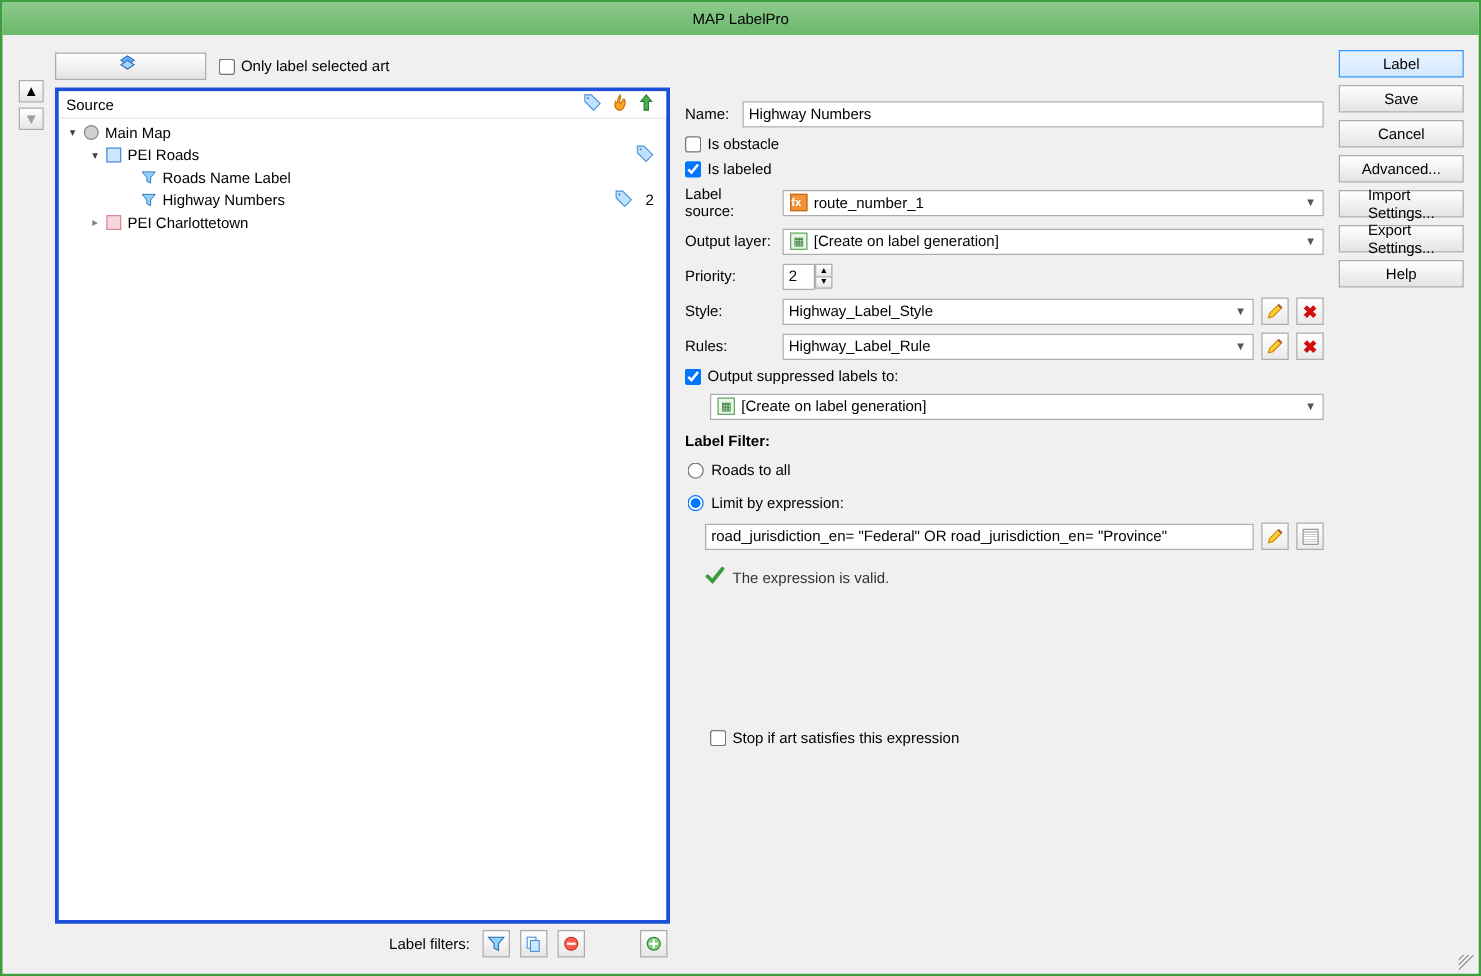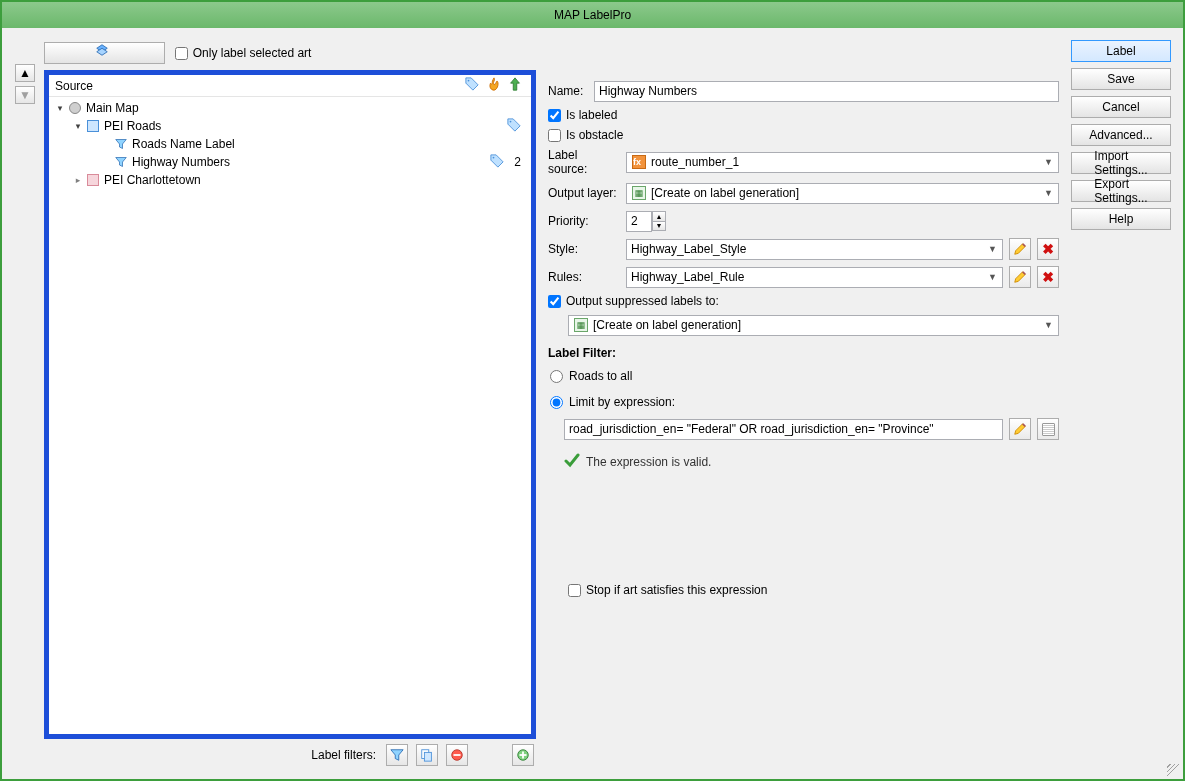--- a/index.html
+++ b/index.html
@@ -32,21 +32,21 @@
     border: 1px solid #adadad;
     background: linear-gradient(#fff,#e4e4e4);
     display: inline-flex; align-items: center; gap: 20px;
     cursor: pointer;
     flex-direction: column;
   }
   .btn.primary { border:1px solid #3399ff; background:linear-gradient(#eaf3ff,#d4e8ff);}
   .chk { display: inline-flex; align-items: center; gap: 5px; cursor: pointer;}
   .chk input { width:13px; height:13px; margin:0; }
   .tree-wrap {
-    flex: 1; border: 5px solid #1d4ed8; background: #fff; overflow: hidden;
+    flex: 1; border: 3px solid #1d4ed8; background: #fff; overflow: hidden;
     display: flex; flex-direction: column;
   }
   .tree-head {
     height: 22px; border-bottom: 1px solid #e5e5e5;
     display: flex; align-items: center; padding: 0 6px;
     background: #fff;
   }
   .tree-head-label { flex:1; }
   .tree-head-icons { display:flex; gap:8px; align-items:center; padding-right:4px;}
   .tree-body { flex:1; padding: 2px 0; overflow:auto; }
@@ -256,26 +256,26 @@
           </div>
       </div>
     </div>
 
     <div class="mid-pane">
       <div class="form-row">
         <span class="lbl" style="width:40px">Name:</span>
         <input type="text" class="field long" value="Highway Numbers" style="">
       </div>
       <label class="chk">
+        <input type="checkbox" style="">
+        <span>Is obstacle</span>
+      </label>
+      <label class="chk">
         <input type="checkbox" checked="" style="">
         <span>Is labeled</span>
-      </label>
-      <label class="chk">
-        <input type="checkbox" style="">
-        <span>Is obstacle</span>
       </label>
 
       <div class="form-row">
         <span class="lbl" style="width:72px">Label source:</span>
         <div class="select">
           <span class="sel-icon">
               <span class="orange-box">
                 <span>fx</span>
               </span>
             </span>

